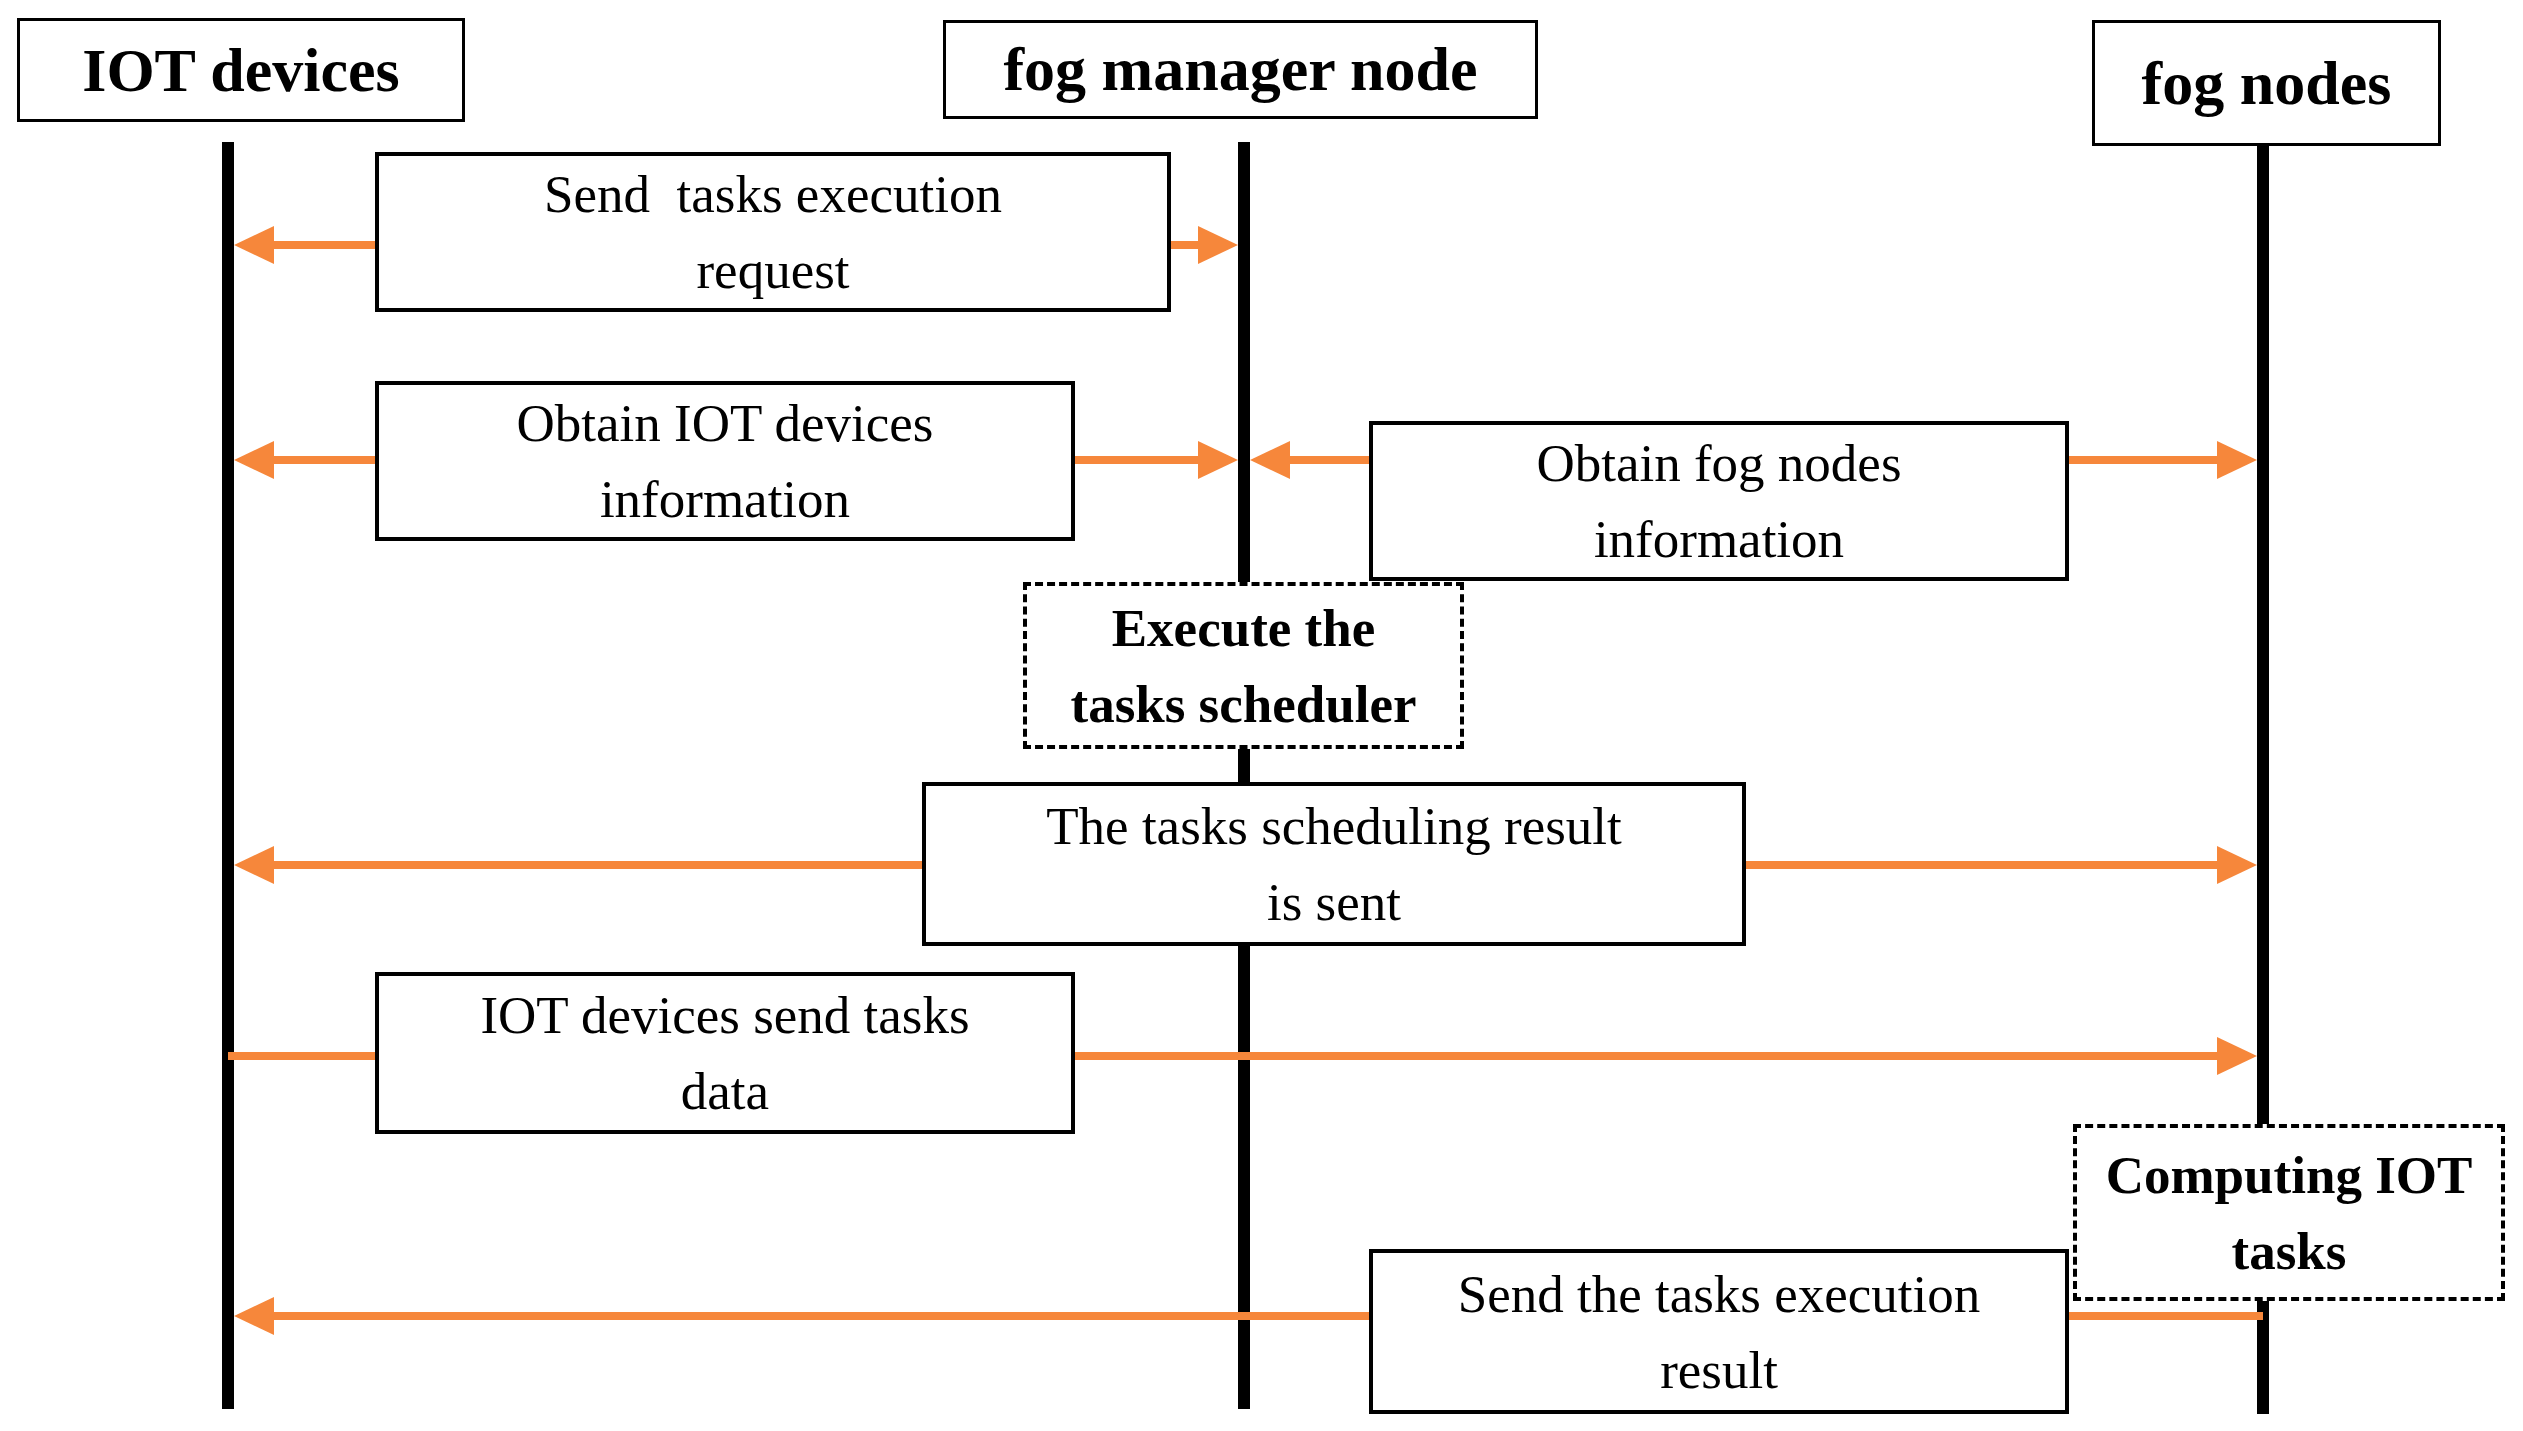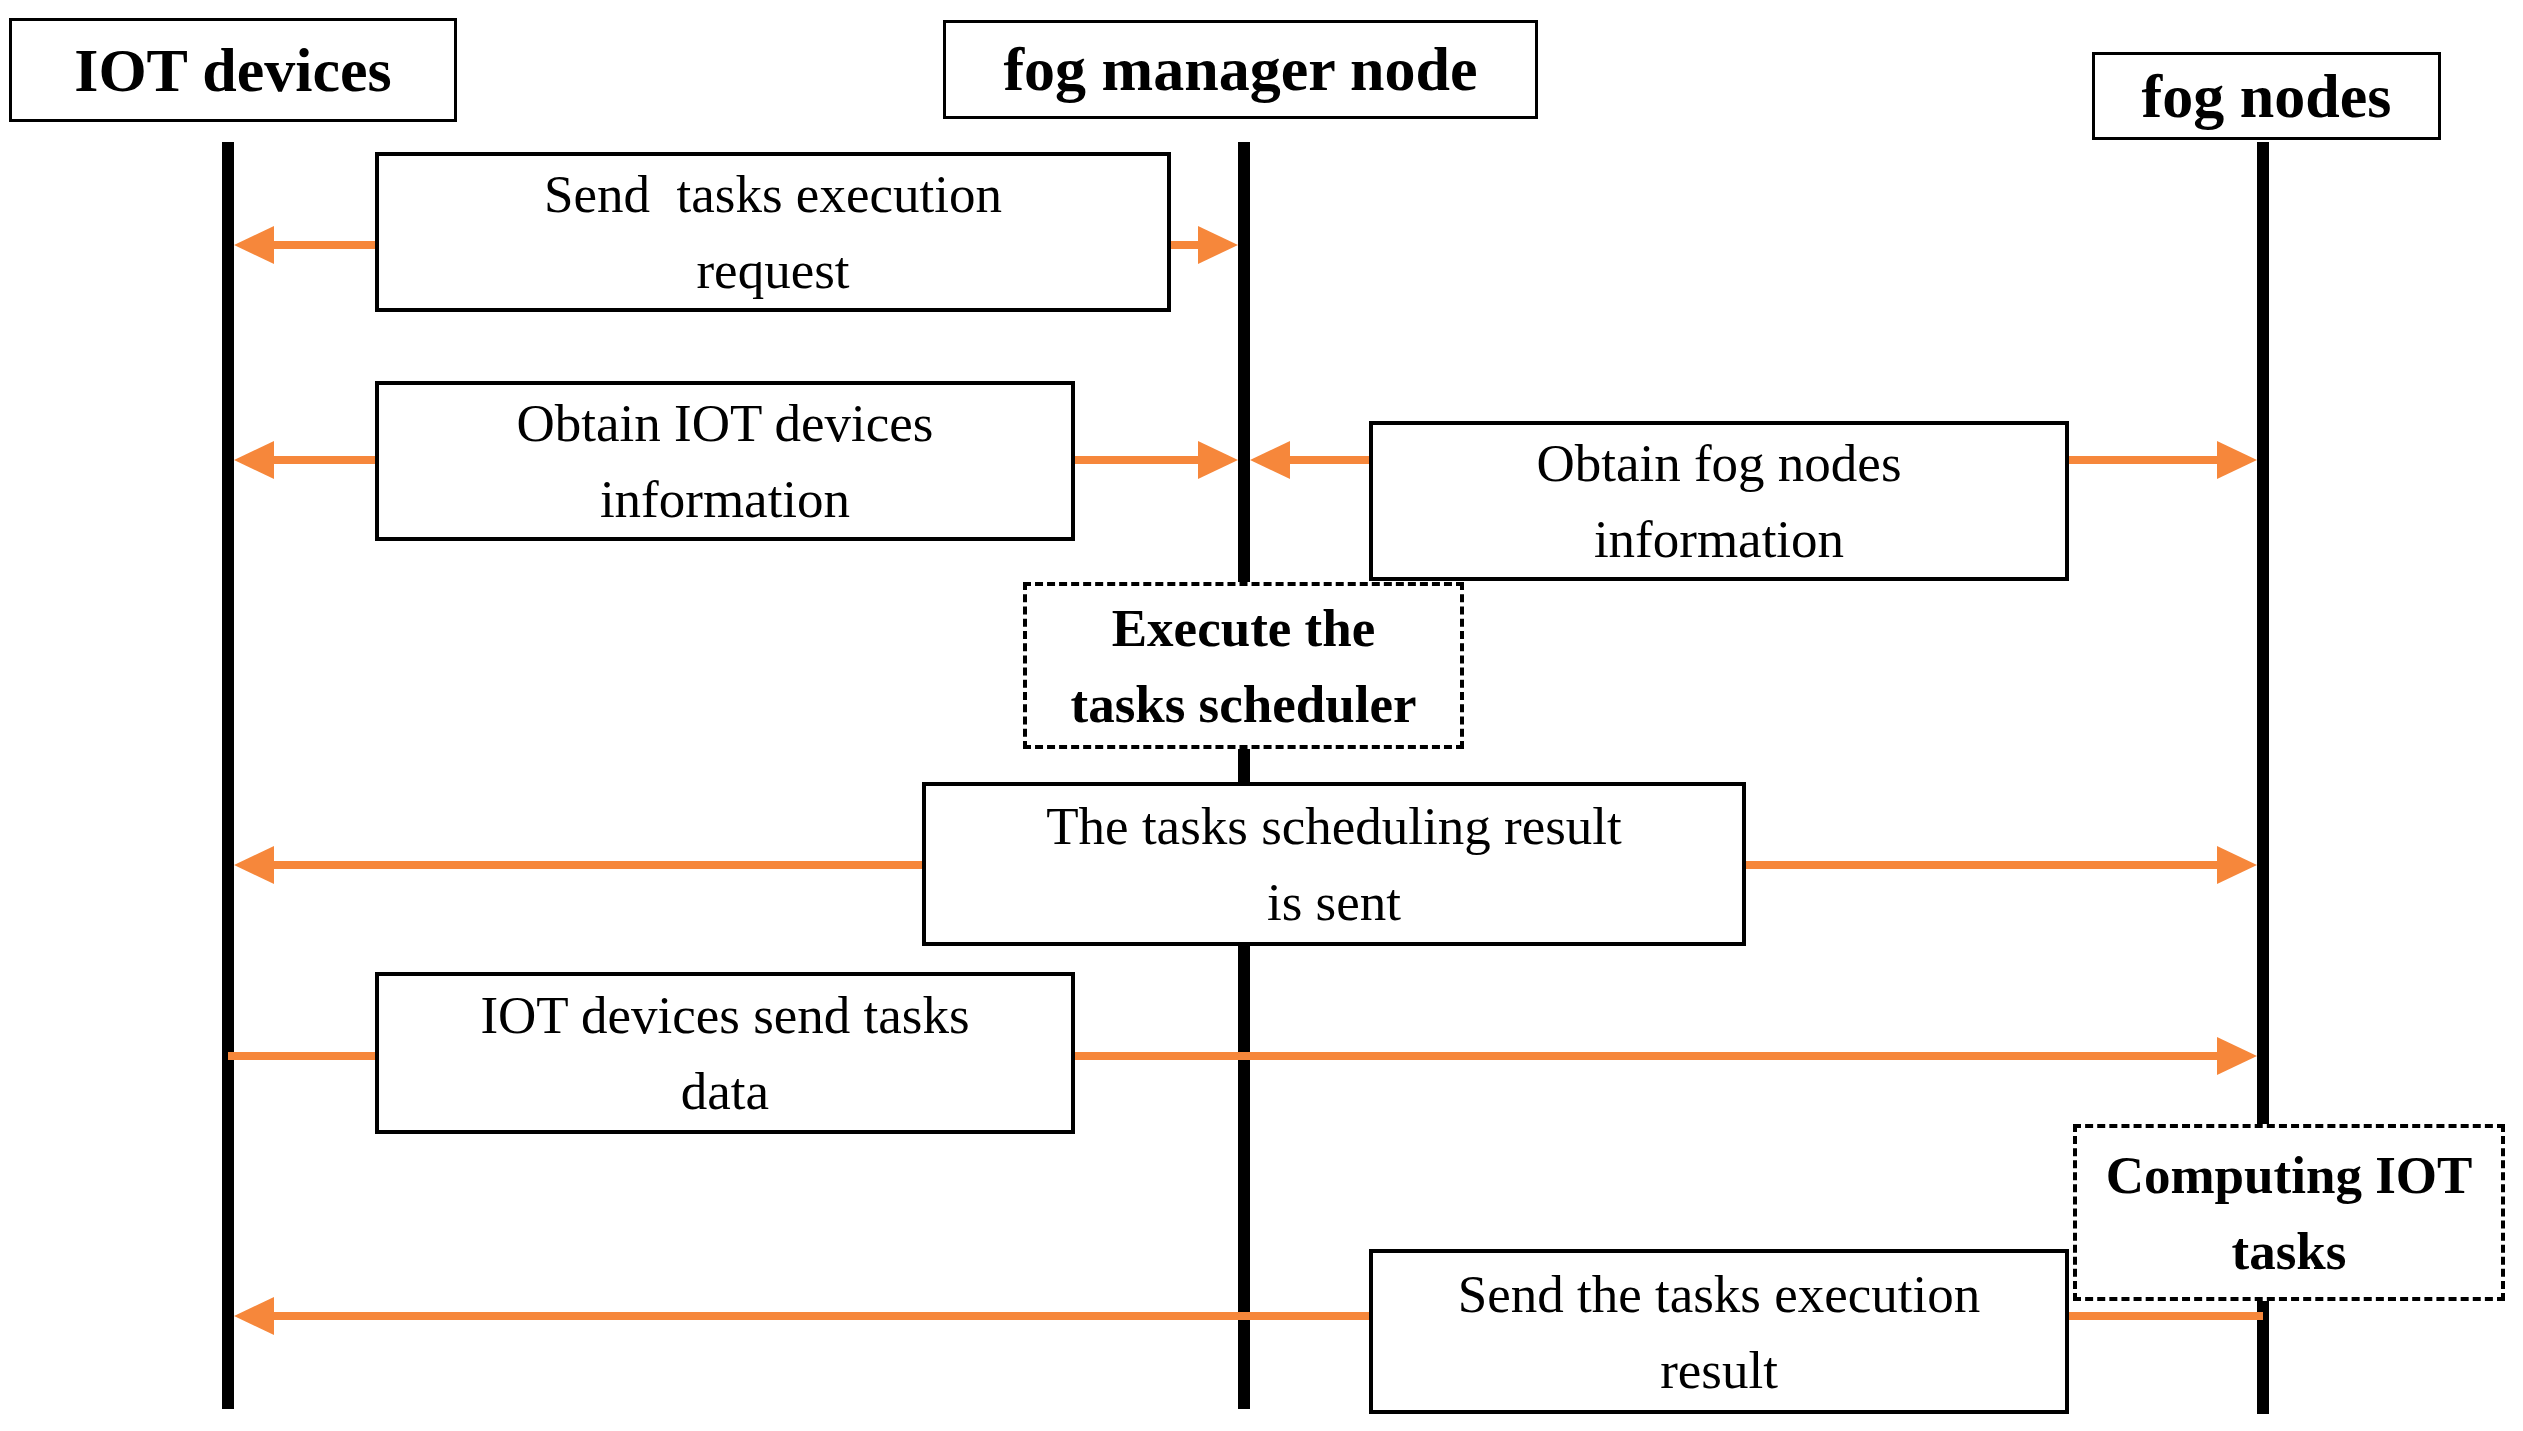--- a/index.html
+++ b/index.html
@@ -101,27 +101,27 @@
     <polygon class="arrow-head" points="234,865 274,846 274,884"></polygon>
     <polygon class="arrow-head" points="2257,865 2217,846 2217,884"></polygon>
 
     <line class="arrow-line" x1="228" y1="1056" x2="2225" y2="1056"></line>
     <polygon class="arrow-head" points="2257,1056 2217,1037 2217,1075"></polygon>
 
     <line class="arrow-line" x1="266" y1="1316" x2="2263" y2="1316"></line>
     <polygon class="arrow-head" points="234,1316 274,1297 274,1335"></polygon>
   </svg>
 
-  <div class="actor" style="left:9px; top:18px; width:448px; height:104px;text-align:center;">
+  <div class="actor" style="left:17px; top:18px; width:448px; height:104px;text-align:center;">
     <span>IOT devices</span>
   </div>
   <div class="actor" style="left:943px; top:20px; width:595px; height:99px;">
     <span>fog manager node</span>
   </div>
-  <div class="actor" style="left:2092px; top:20px; width:349px; height:88px;margin-top:32px;">
+  <div class="actor" style="left:2092px; top:20px; width:349px; height:126px;">
     <span>fog nodes</span>
   </div>
 
   <div class="msg" style="left:375px; top:152px; width:796px; height:160px;">
     <span>Send  tasks execution
 request</span>
   </div>
   <div class="msg" style="left:375px; top:381px; width:700px; height:160px;">
     <span>Obtain IOT devices
 information</span>

